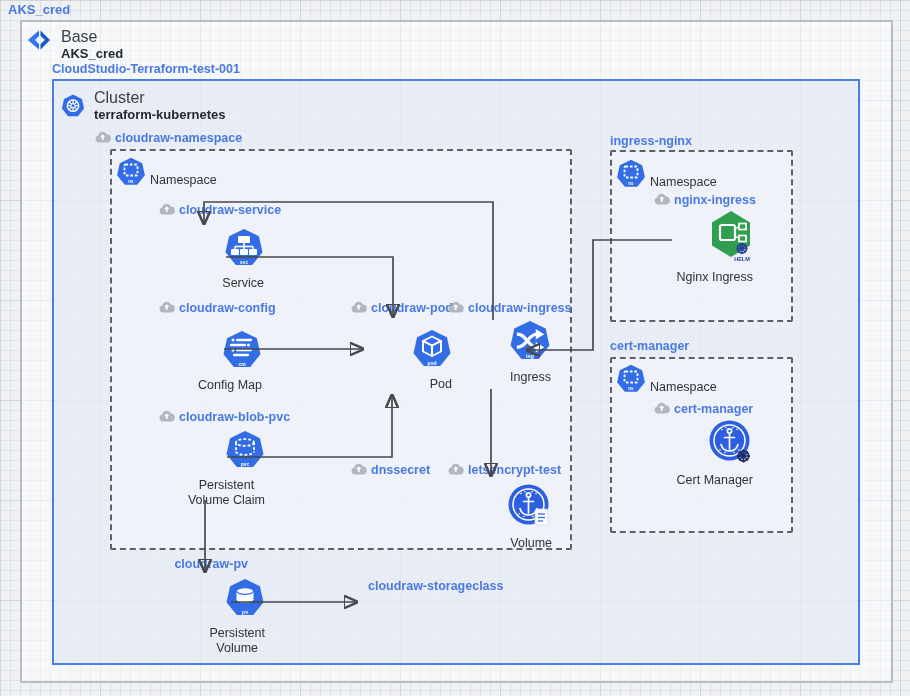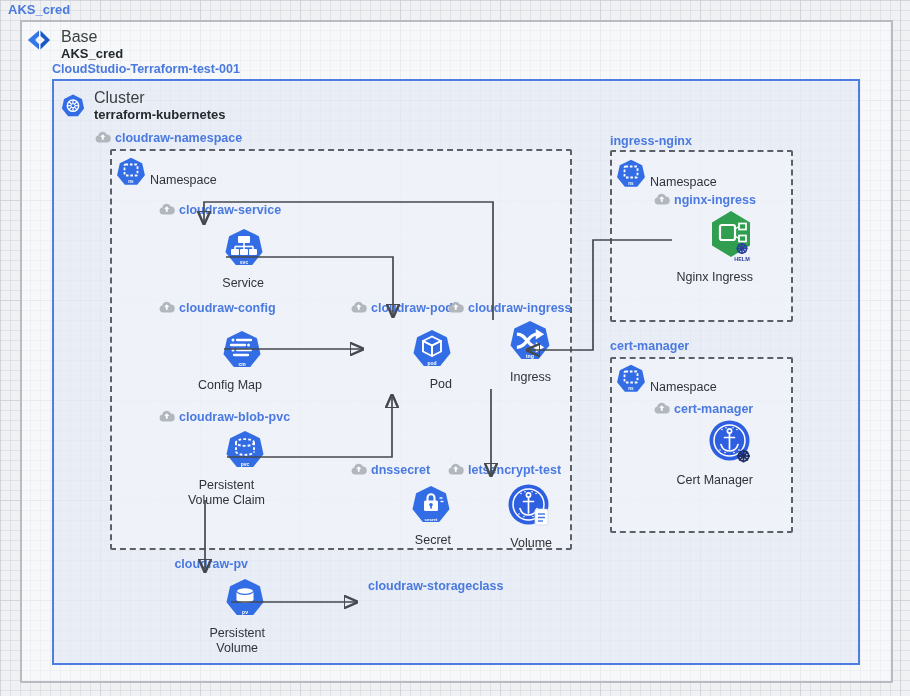--- a/index.html
+++ b/index.html
@@ -226,35 +226,20 @@
     </div>
   </div>
 
   <div class="abs labelrow" style="left:351px;top:463px">
     <svg width="16" height="12" viewBox="0 0 19 14">
         <path d="M4.6 13.4 a4.1 4.1 0 0 1 -.7-8.1 5.3 5.3 0 0 1 10.2-1.2 A3.9 3.9 0 0 1 14 13.4 Z" fill="var(--cloud-gray)"></path>
         <polygon points="9.2,3.6 12.2,7 10.3,7 10.3,10.4 8.1,10.4 8.1,7 6.2,7" fill="#fff"></polygon>
       </svg>
     <span class="glabel">dnssecret</span>
   </div>
-  <div class="node" style="left:331px;top:485px">
-    <svg width="40" height="40" viewBox="0 0 40 40">
-      <polygon class="hept" points="20,1 34.9,8.2 38.5,24.2 28.2,37.1 11.8,37.1 1.5,24.2 5.1,8.2"></polygon>
-      <path d="M16.5 16 v-3.2 a3.5 3.5 0 0 1 7 0 V16" class="gw" stroke-width="2.1"></path>
-      <rect x="13" y="15.5" width="14" height="10.5" class="fw" rx="1.5"></rect>
-      <circle cx="20" cy="19.8" r="1.8" fill="#326de6"></circle>
-      <rect x="19.2" y="20.5" width="1.6" height="3.2" fill="#326de6"></rect>
-      <g class="gw" stroke-width="1.4">
-          <line x1="28.5" y1="13" x2="31.5" y2="13"></line>
-          <line x1="29.5" y1="16.5" x2="32.5" y2="16.5"></line>
-        </g>
-      <text x="20" y="35.5" font-size="4.4" text-anchor="middle" class="badge">secret</text>
-    </svg>
-    <div class="cap">Secret</div>
-  </div>
 
   <div class="abs labelrow" style="left:448px;top:463px">
     <svg width="16" height="12" viewBox="0 0 19 14">
         <path d="M4.6 13.4 a4.1 4.1 0 0 1 -.7-8.1 5.3 5.3 0 0 1 10.2-1.2 A3.9 3.9 0 0 1 14 13.4 Z" fill="var(--cloud-gray)"></path>
         <polygon points="9.2,3.6 12.2,7 10.3,7 10.3,10.4 8.1,10.4 8.1,7 6.2,7" fill="#fff"></polygon>
       </svg>
     <span class="glabel">letsencrypt-test</span>
   </div>
   <div class="node" style="left:432px;top:483px">
     <svg width="45" height="45" viewBox="0 0 45 45">

